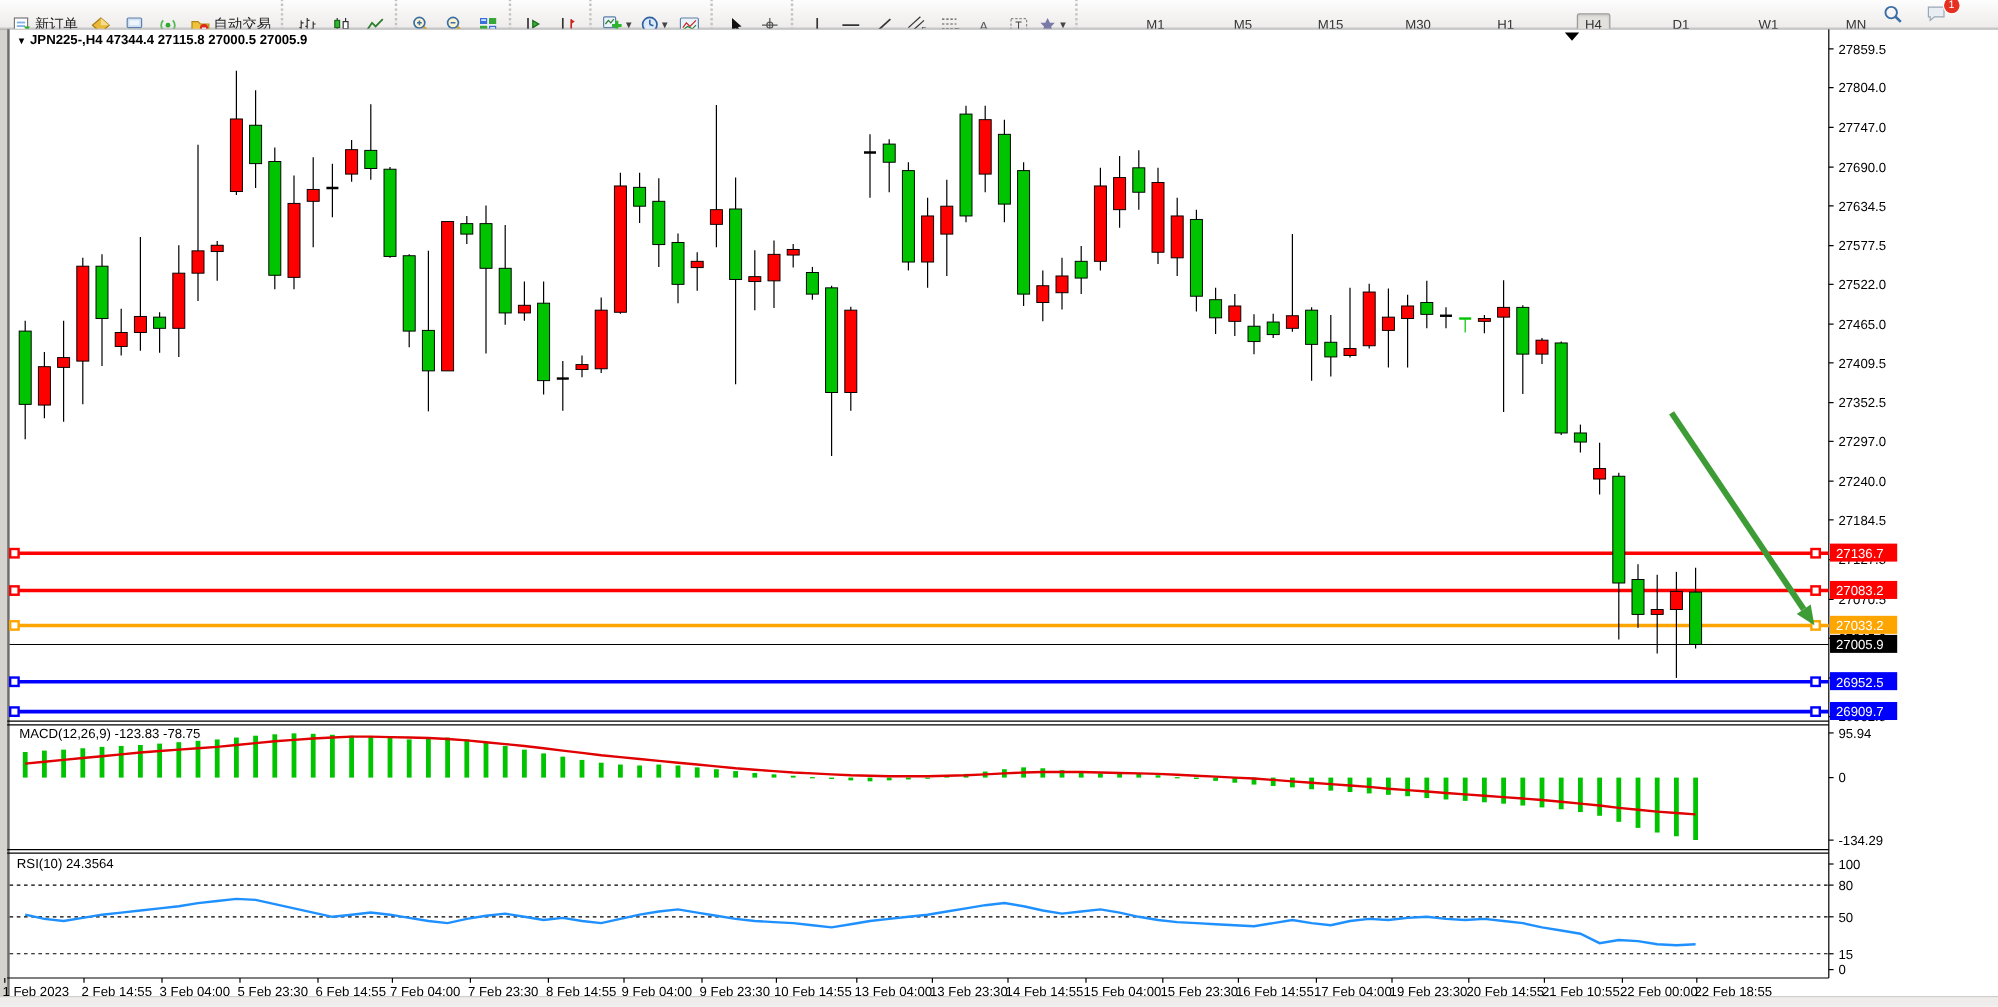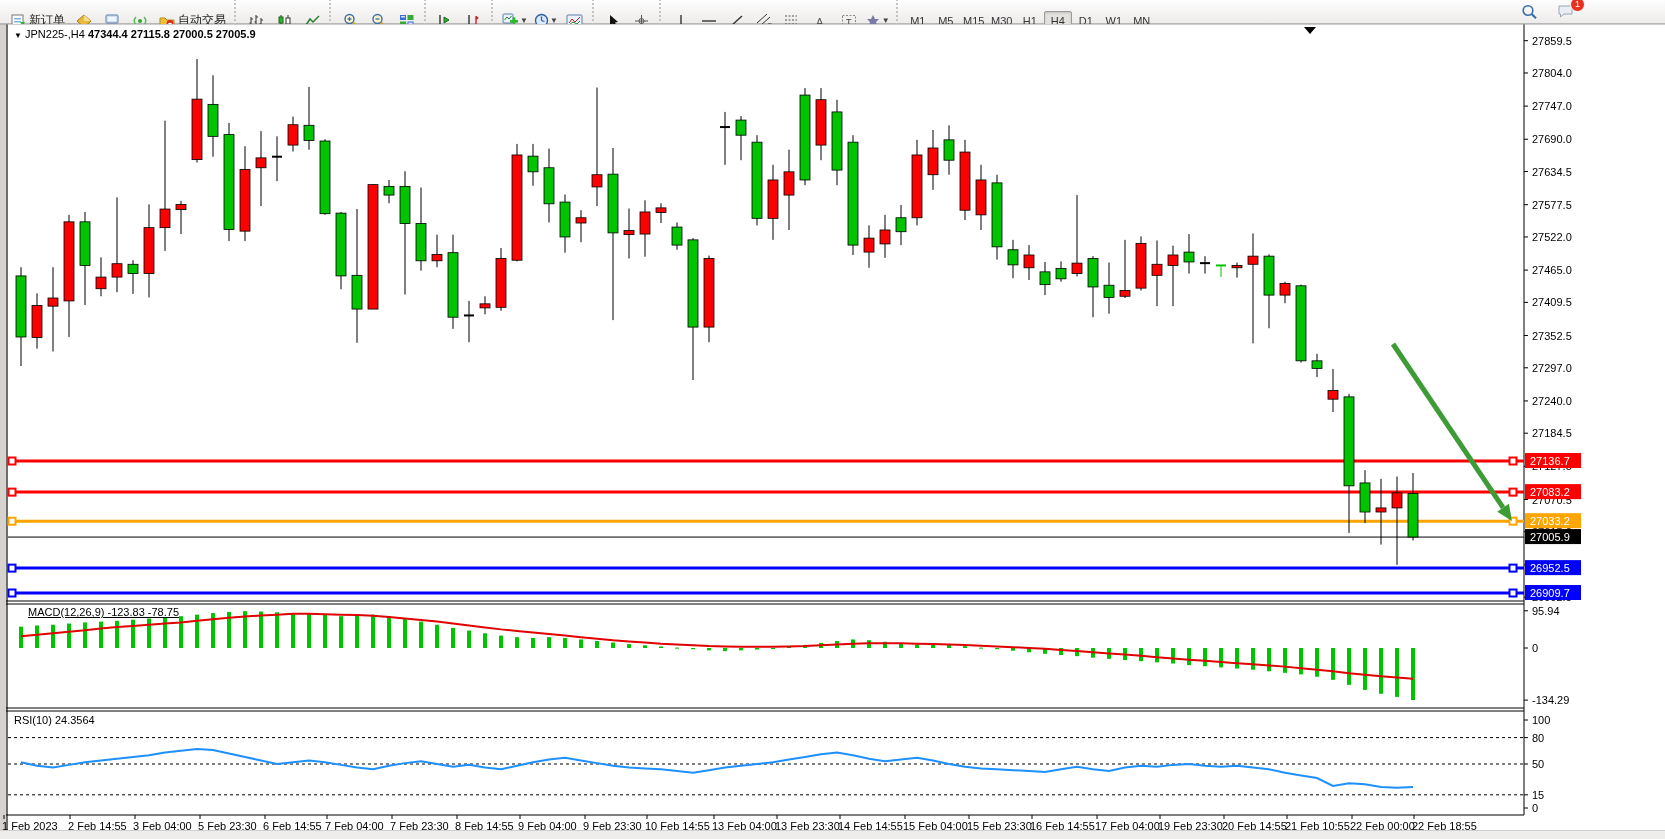--- a/index.html
+++ b/index.html
@@ -5,21 +5,21 @@
   html,body{margin:0;padding:0;}
   body{font-family:"Liberation Sans",sans-serif;background:#fff;width:1665px;height:839px;position:relative;overflow:hidden;}
   
   #toolbar{position:absolute;left:0;top:0;width:1665px;height:23px;background:linear-gradient(#fdfdfd,#eeeceb);border-bottom:1px solid #b7b7b7;display:flex;align-items:center;font-size:12px;color:#222;}
   .tgroup{display:flex;align-items:flex-end;height:40px;padding:0 3px 0 6px;border-left:2px dotted #c2c2c2;}
   .tgroup:first-child{border-left:none;}
   .tbtn{display:flex;align-items:center;justify-content:center;height:20px;min-width:22px;padding:0 2px;border:1px solid transparent;border-radius:2px;}
   .tbtn svg{display:block;}
   .tbtn.text{padding:0 4px;gap:3px;white-space:nowrap;}
   .caret{font-size:8px;color:#444;margin-left:1px;}
-  .tfbtn{height:19px;min-width:26px;display:flex;align-items:center;justify-content:center;font-size:11px;color:#333;border:1px solid transparent;border-radius:2px;}
+  .tfbtn{height:19px;min-width:26px;display:flex;align-items:center;justify-content:center;font-size:11px;color:#333;border:1px solid transparent;border-radius:2px;margin-left:45px;}
   .tfbtn.active{background:#e3e1de;border:1px solid #9a9a9a;box-shadow:inset 0 1px 2px rgba(0,0,0,.15);}
   #tb-right{margin-left:auto;display:flex;align-items:center;gap:8px;padding-right:86px;}
   #chat-badge{position:absolute;top:-5px;right:-7px;background:#e53022;color:#fff;border-radius:50%;width:13px;height:13px;font-size:9px;display:flex;align-items:center;justify-content:center;border:1px solid #fff;}
   
   #chartwrap{position:absolute;left:0;top:24px;width:1665px;height:806px;background:#fff;}
   #leftstrip{position:absolute;left:0;top:0;width:6px;height:806px;background:#d6d3ce;border-right:2px solid #6e6e6e;}
   #svgmain{position:absolute;left:0;top:0;}
   .lbl{position:absolute;font-size:11px;color:#000;white-space:nowrap;}
   #statusbar{position:absolute;left:0;top:830px;width:1665px;height:9px;background:#efedec;border-top:1px solid #cfcfcf;}
 </style>
@@ -664,19 +664,19 @@
         <line x1="1287" y1="791" x2="1287" y2="795" stroke="#000"></line>
         <text x="1285" y="806" font-size="11" font-family="Liberation Sans, sans-serif" fill="#000">21 Feb 10:55</text>
         <line x1="1352" y1="791" x2="1352" y2="795" stroke="#000"></line>
         <text x="1350" y="806" font-size="11" font-family="Liberation Sans, sans-serif" fill="#000">22 Feb 00:00</text>
         <line x1="1414" y1="791" x2="1414" y2="795" stroke="#000"></line>
         <text x="1412" y="806" font-size="11" font-family="Liberation Sans, sans-serif" fill="#000">22 Feb 18:55</text>
       </g>
     </svg>
   <div class="lbl" style="left:14px;top:4px;">
     <span style="font-size:8px;">▼</span>
-    <span style="font-weight:normal;text-align:right;">JPN225-,H4</span>
+    <span style="font-weight:bold;text-align:right;">JPN225-,H4</span>
     <span style="font-weight:bold;">47344.4 27115.8 27000.5 27005.9</span>
   </div>
-  <div class="lbl" style="left:28px;top:582px;text-decoration:underline;">MACD(12,26,9) -123.83 -78.75</div>
+  <div class="lbl" style="left:16px;top:582px;">MACD(12,26,9) -123.83 -78.75</div>
   <div class="lbl" style="left:14px;top:690px;">RSI(10) 24.3564</div>
 </div>
 <div id="statusbar"></div>
 
 </body></html>

